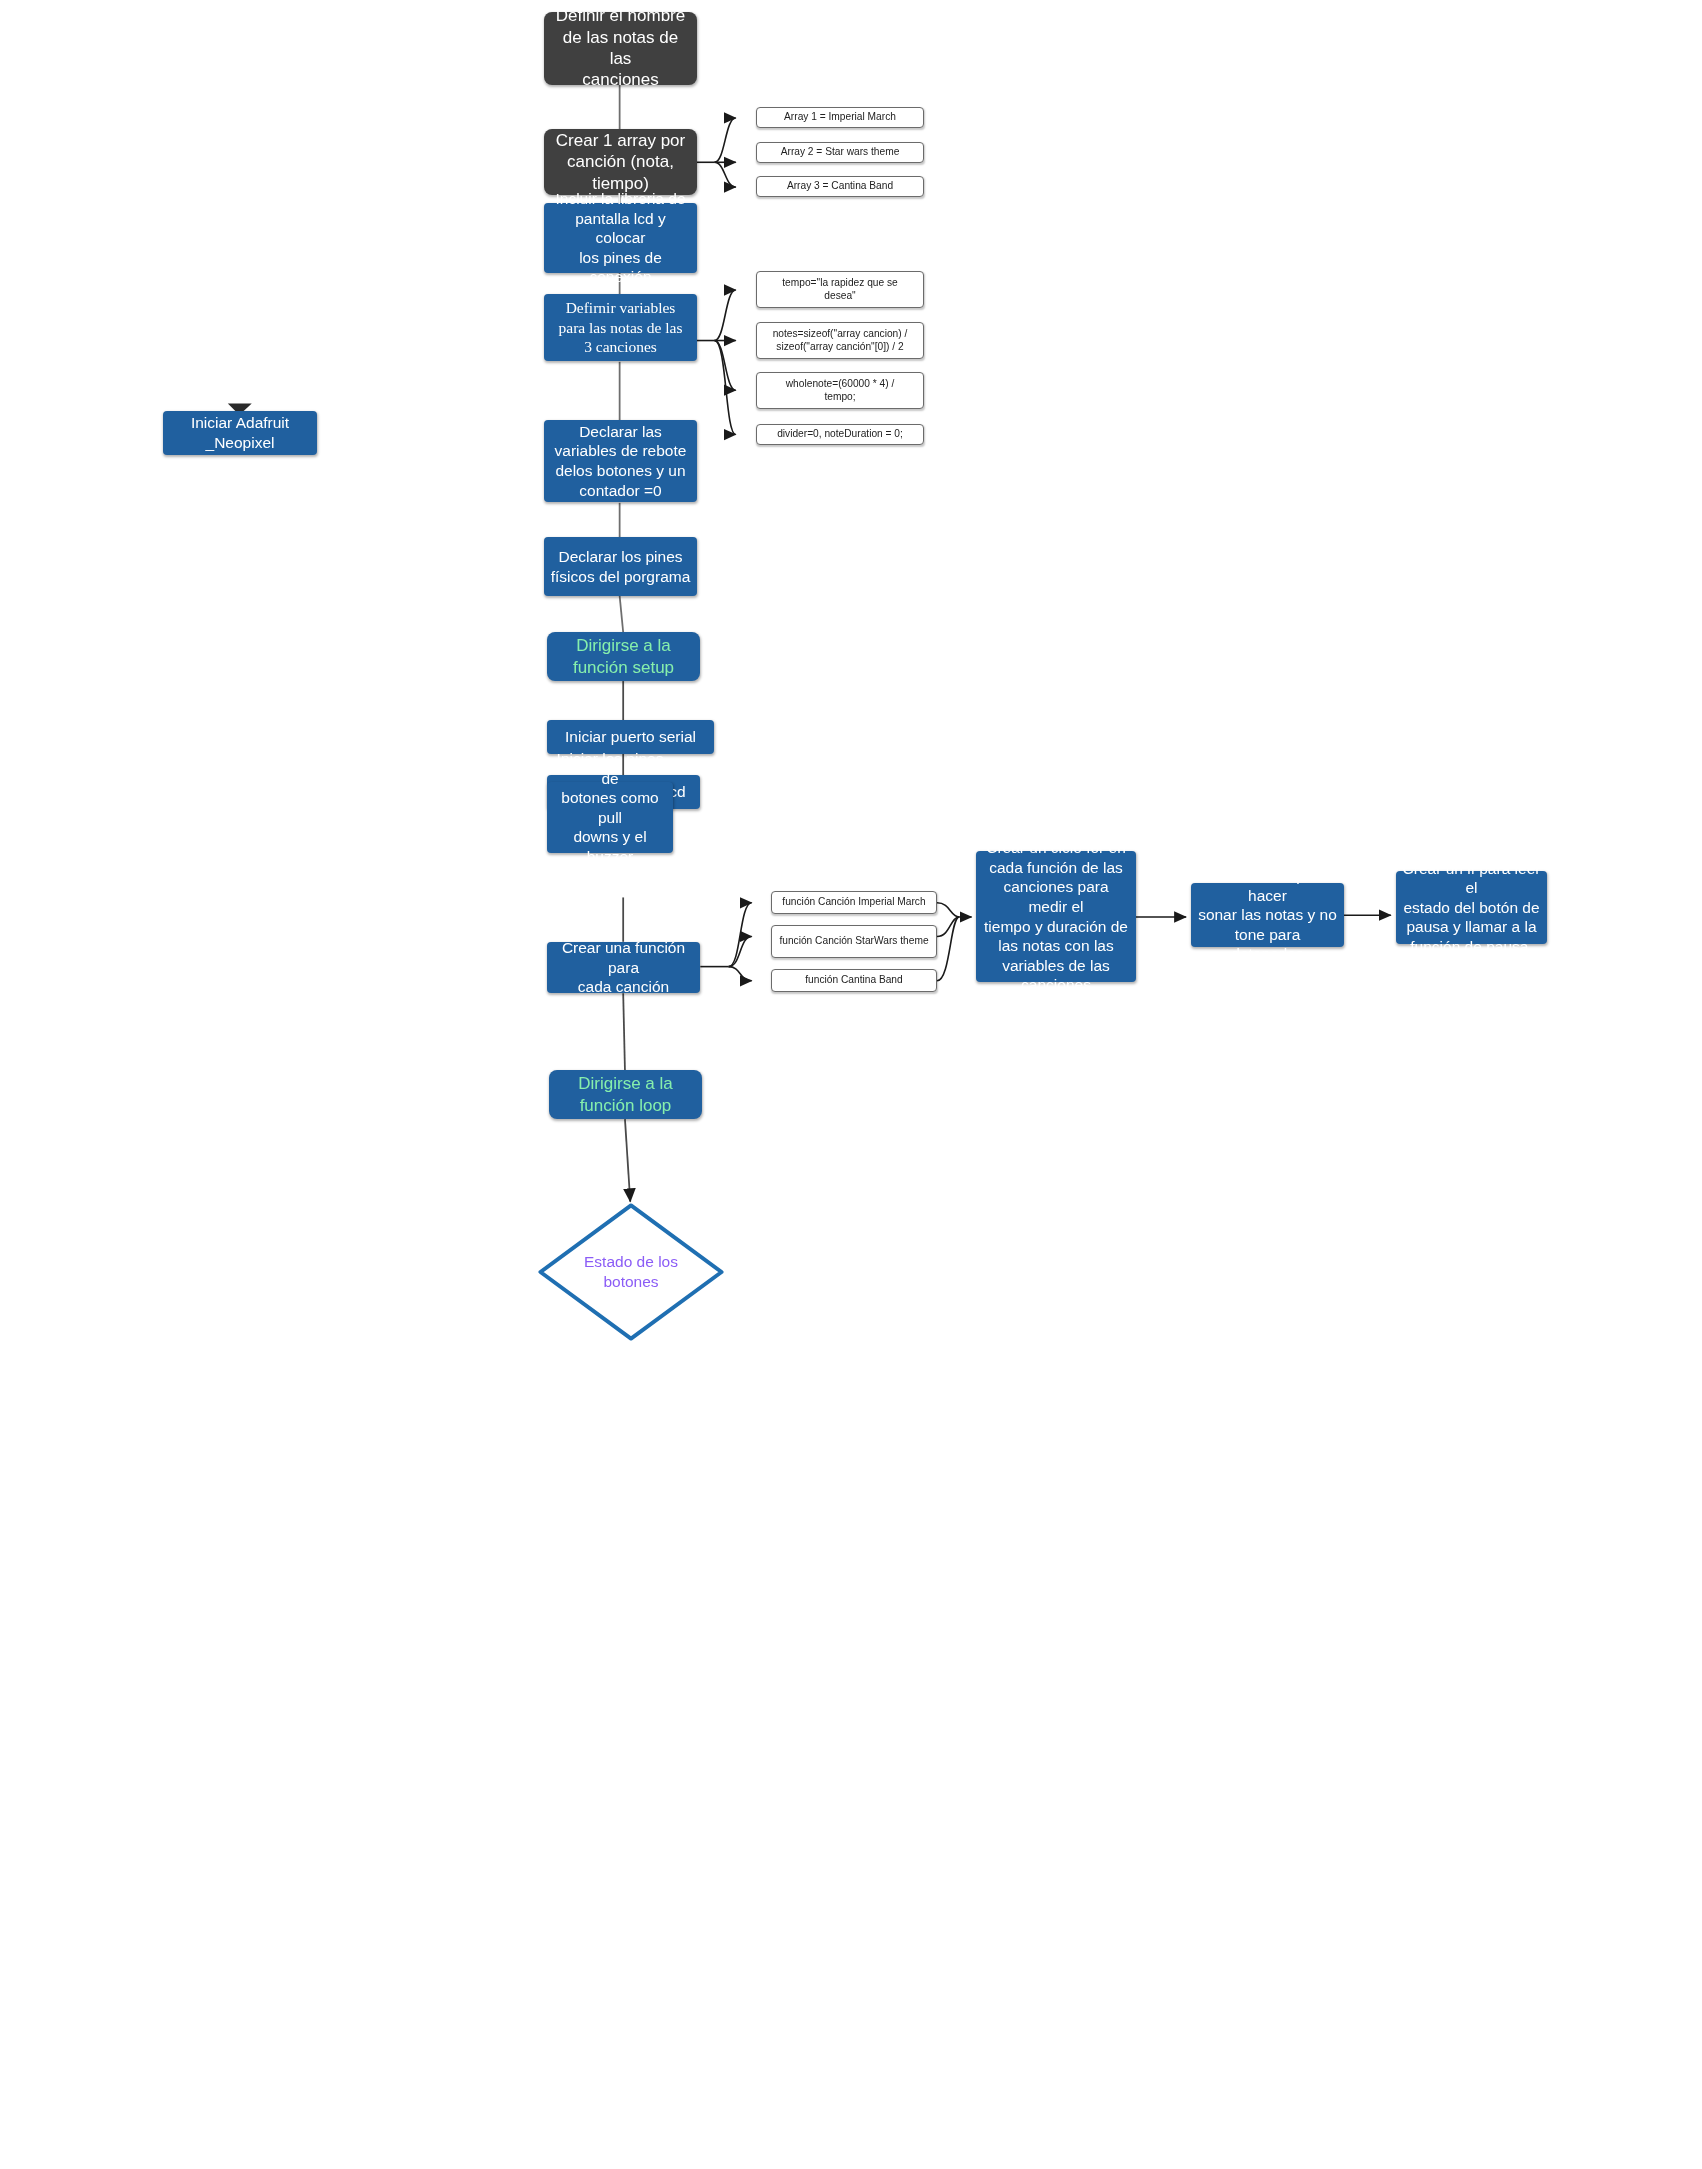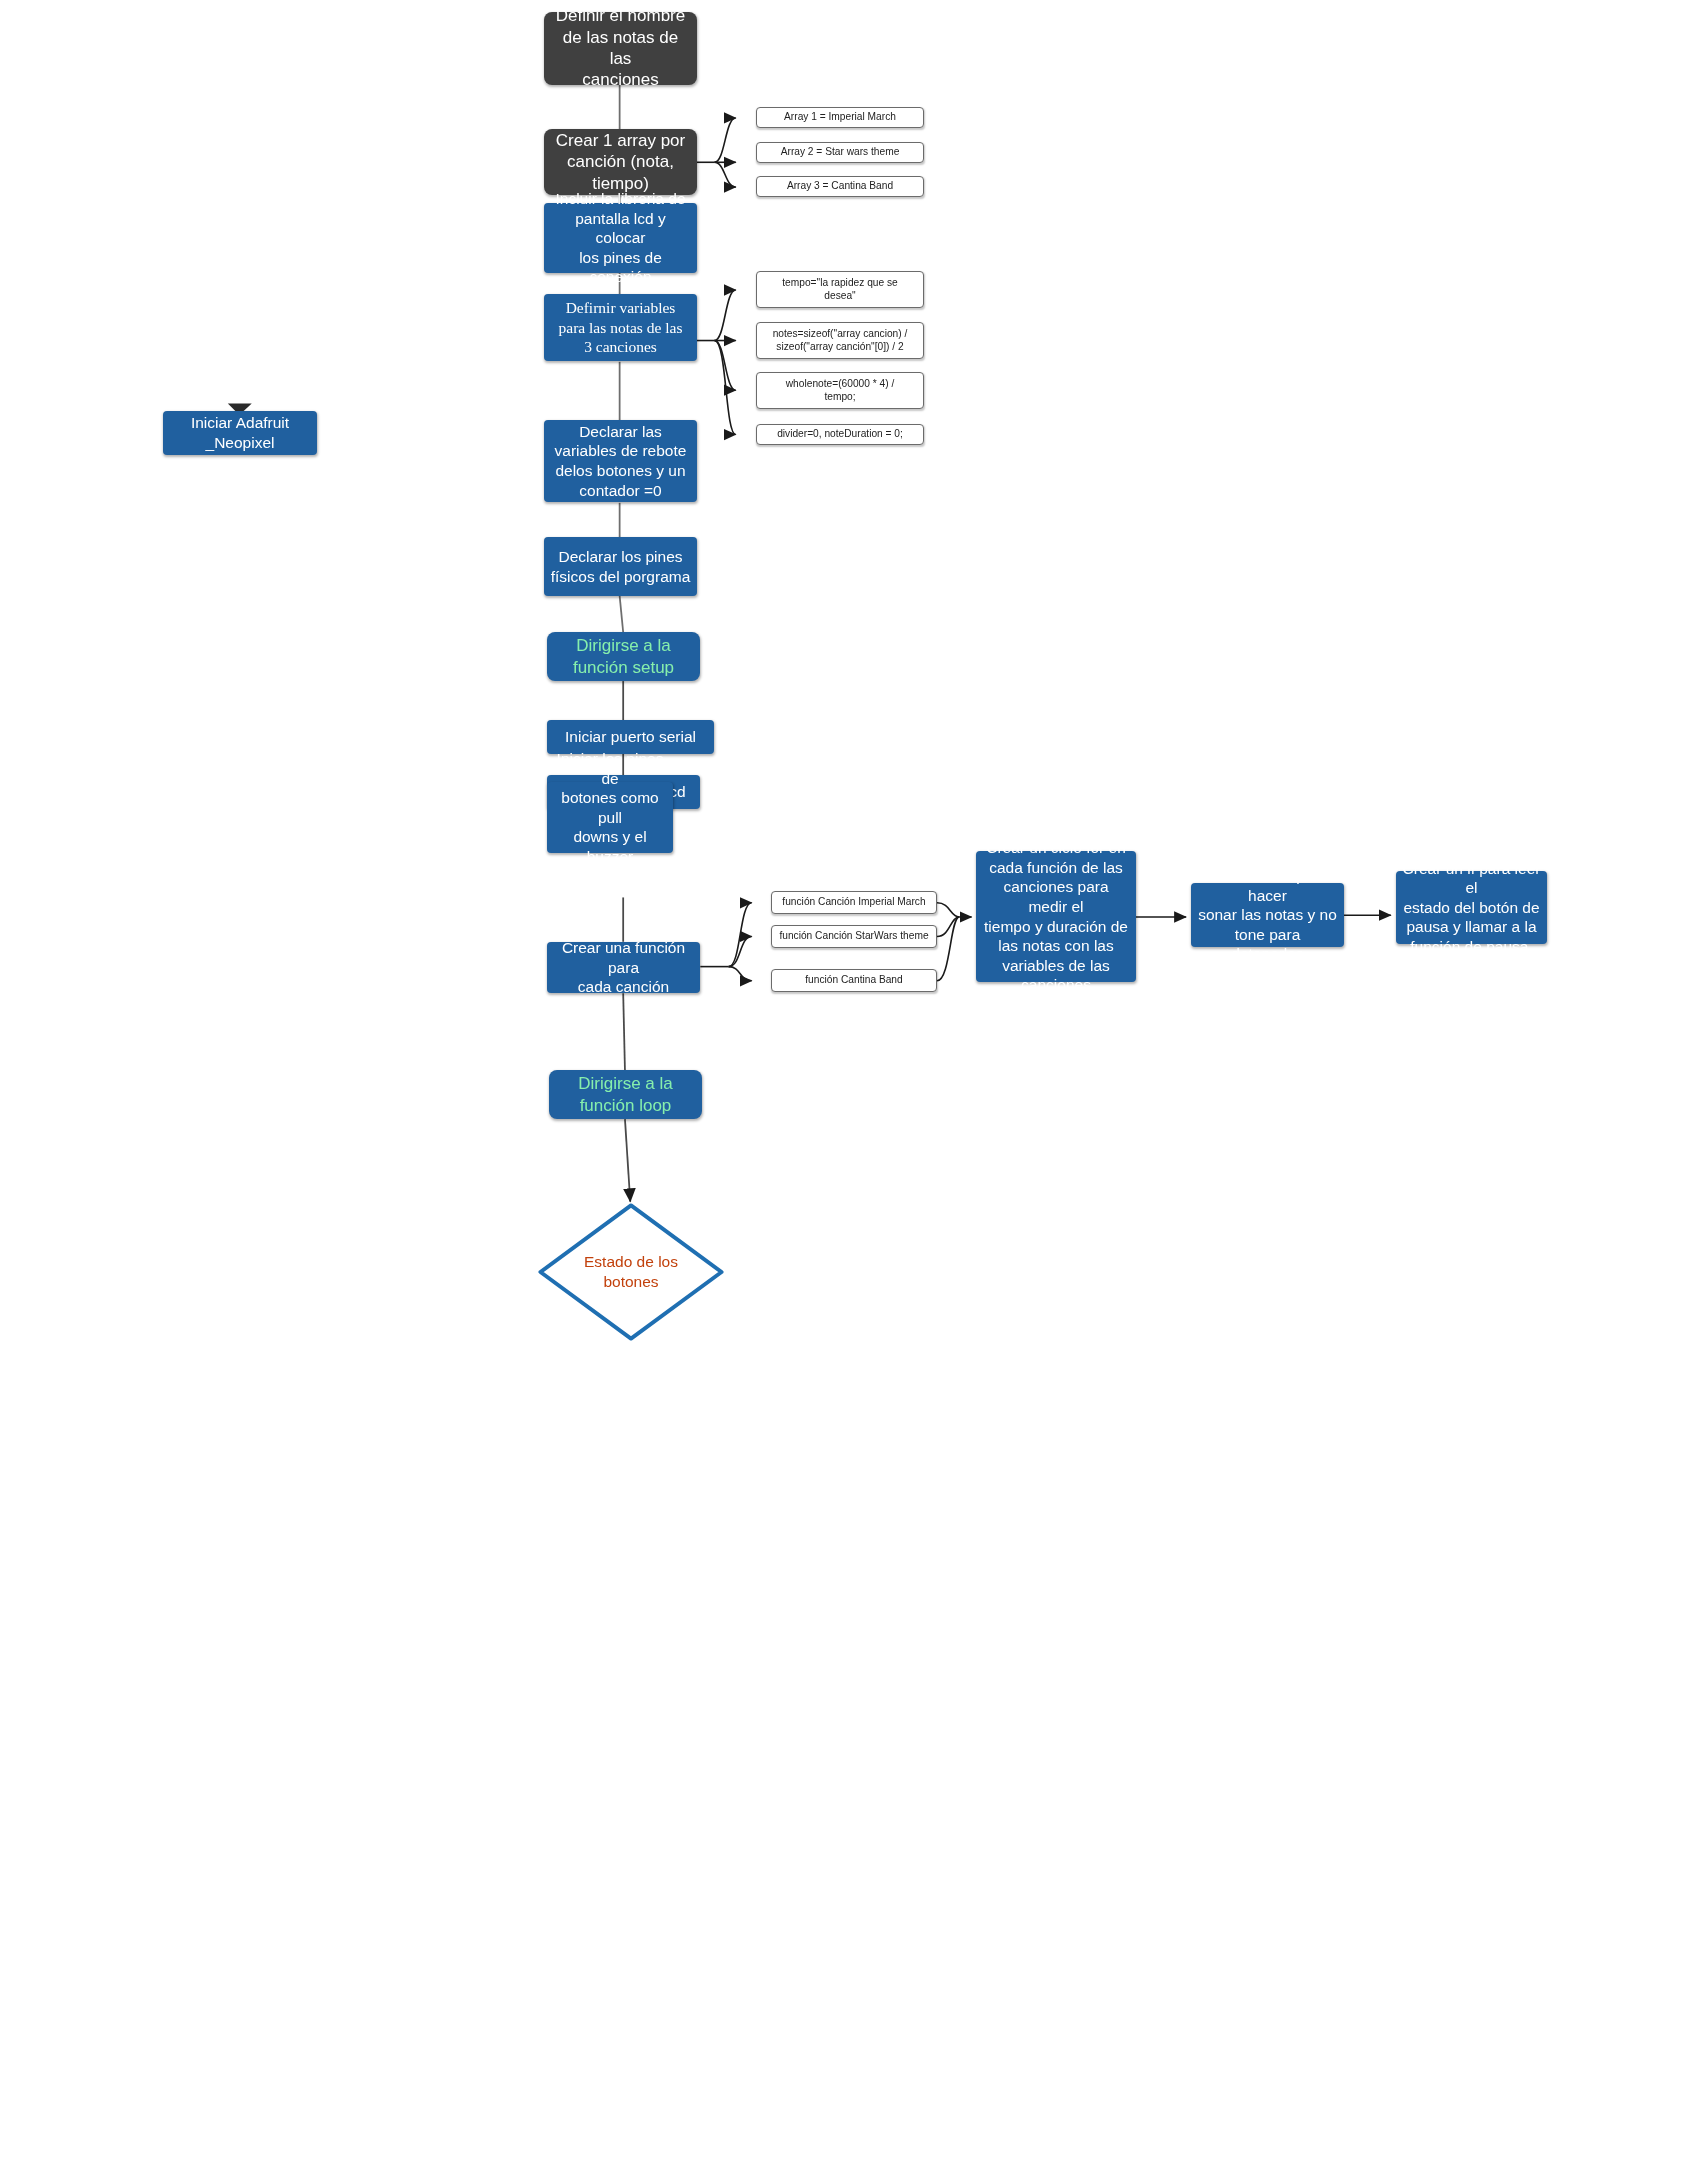--- a/index.html
+++ b/index.html
@@ -74,21 +74,21 @@
   }
   .diamond .dlabel {
     position: absolute;
     left: 0; top: 0;
     width: 100%; height: 100%;
     display: flex;
     align-items: center;
     justify-content: center;
     text-align: center;
     font-size: 15.5px;
-    color: #c2410c;
+    color: #8b5cf6;
     line-height: 1.26;
   }
   .nlabel { display: block; white-space: pre-line; }
 </style>
 </head>
 <body>
 
 <div id="canvas">
 
   <svg class="edges" viewBox="0 0 1920 2447" preserveAspectRatio="none">
@@ -275,21 +275,21 @@
     <span class="nlabel">wholenote=(60000 * 4) /
 tempo;</span>
   </div>
   <div class="node note" style="left:756px; top:424px; width:168px; height:21px;">
     <span class="nlabel">divider=0, noteDuration = 0;</span>
   </div>
 
   <div class="node note" style="left:771px; top:891px; width:166px; height:23px;">
     <span class="nlabel">función Canción Imperial March</span>
   </div>
-  <div class="node note" style="left:771px; top:925px; width:166px; height:23px;">
+  <div class="node note" style="left:771px; top:925px; width:166px; height:33px;">
     <span class="nlabel">función Canción StarWars theme</span>
   </div>
   <div class="node note" style="left:771px; top:969px; width:166px; height:23px;">
     <span class="nlabel">función Cantina Band</span>
   </div>
 
   <div class="diamond" style="left:536px; top:1201px; width:190px; height:142px;">
     <svg class="dshape" viewBox="0 0 214 160" preserveAspectRatio="none">
       <polygon points="107,5 209,80 107,155 5,80" fill="#ffffff" stroke="#1f6fb2" stroke-width="4.5" stroke-linejoin="round"></polygon>
     </svg>

